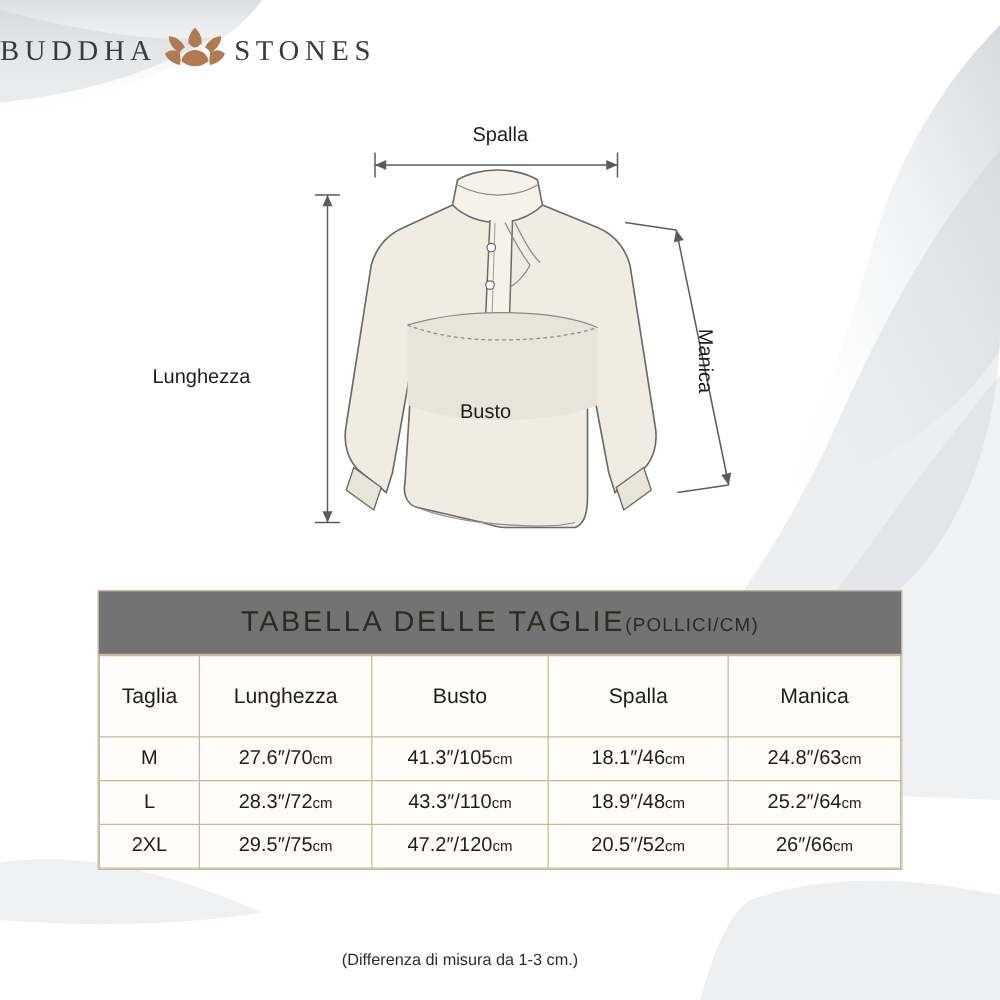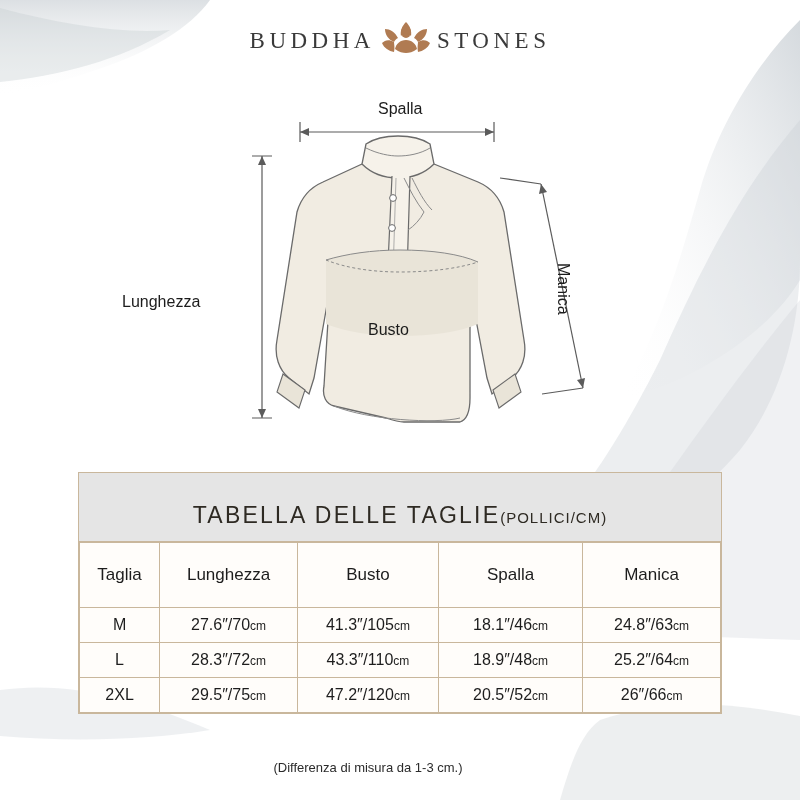--- a/index.html
+++ b/index.html
@@ -32,21 +32,21 @@
   }
 
   
   .brand {
     position: absolute;
     top: 18px;
     left: 0;
     width: 800px;
     display: flex;
     align-items: center;
-    justify-content: center;
+    justify-content: flex-start;
     gap: 3px;
   }
   .brand-word {
     font-family: "Liberation Serif", serif;
     font-size: 23px;
     letter-spacing: 4.5px;
     color: #3a3a3a;
     font-weight: 400;
   }
   .brand-logo {
@@ -84,23 +84,23 @@
   .table-wrap {
     position: absolute;
     left: 78px;
     top: 472px;
     width: 644px;
     border: 1px solid #c9b79c;
     box-sizing: border-box;
     background: #fffdfa;
   }
   .table-title {
-    background: #e5e5e5;
+    background: #737373;
     text-align: center;
-    padding: 29px 0 12px;
+    padding: 11px 0 12px;
     border-bottom: 1px solid #c9b79c;
     font-family: "Liberation Sans", sans-serif;
   }
   .table-title .t-main {
     font-size: 23px;
     letter-spacing: 2.2px;
     color: #2e2a23;
   }
   .table-title .t-sub {
     font-size: 15px;

